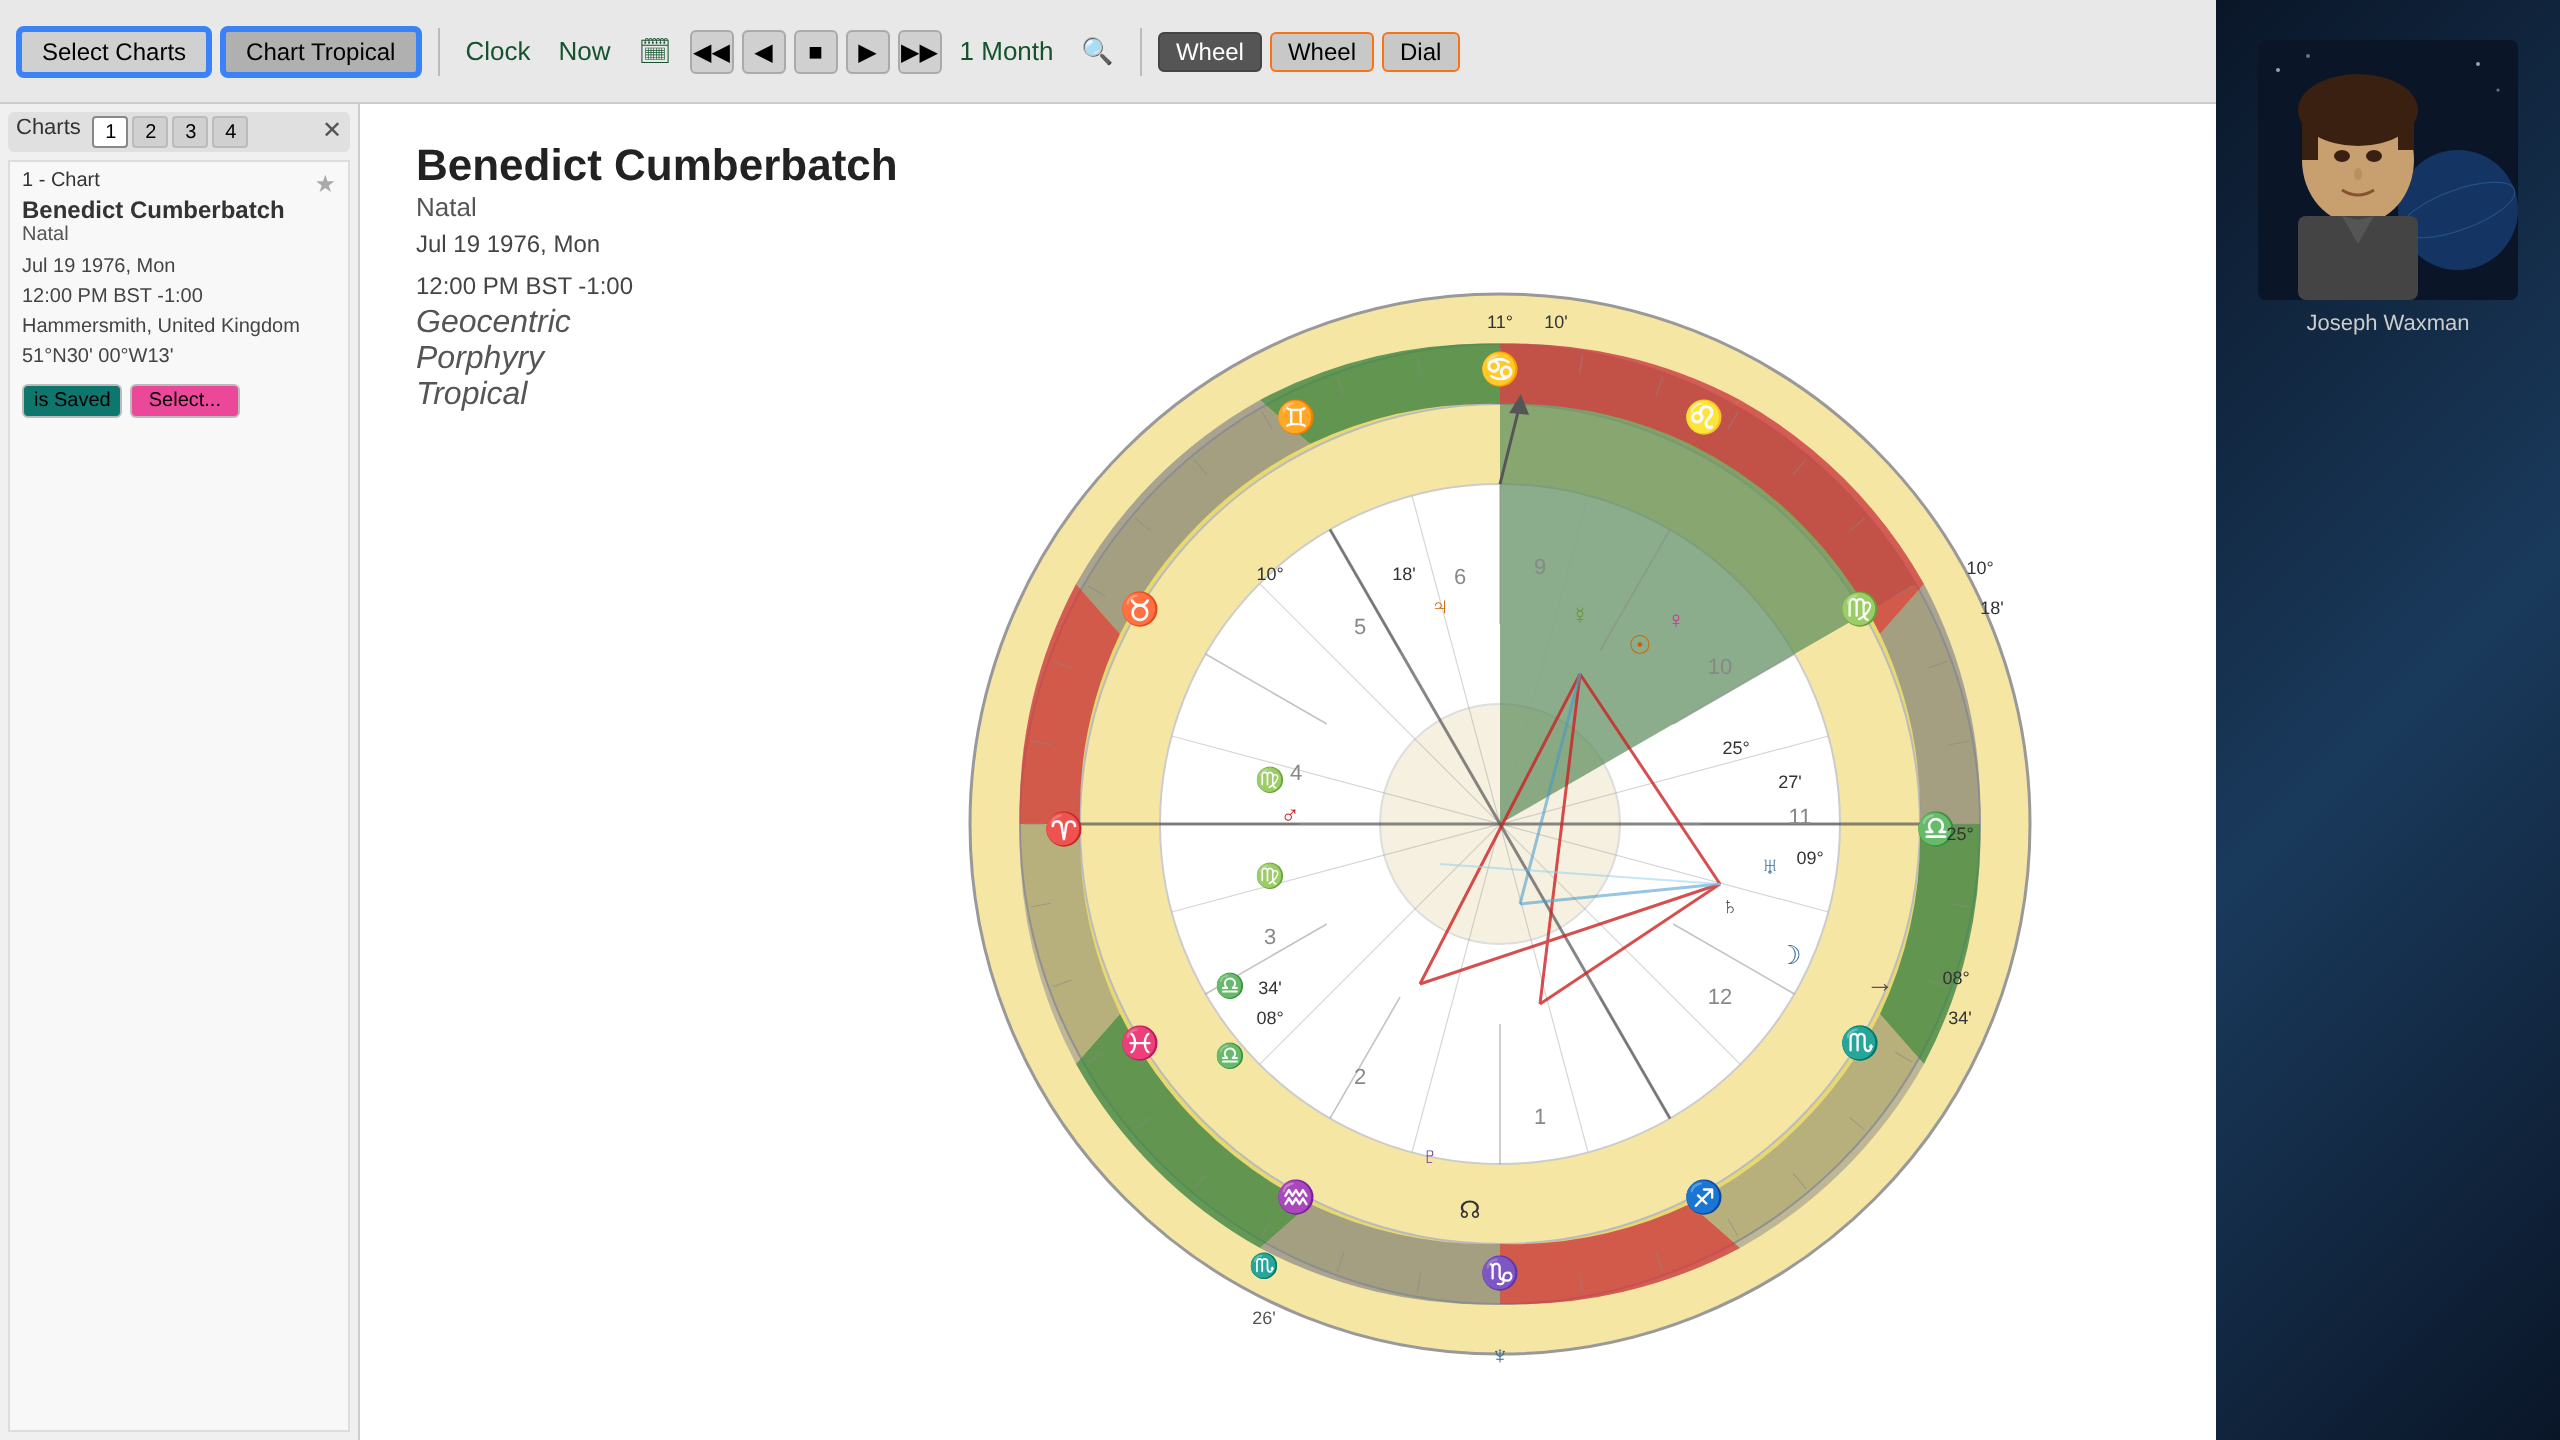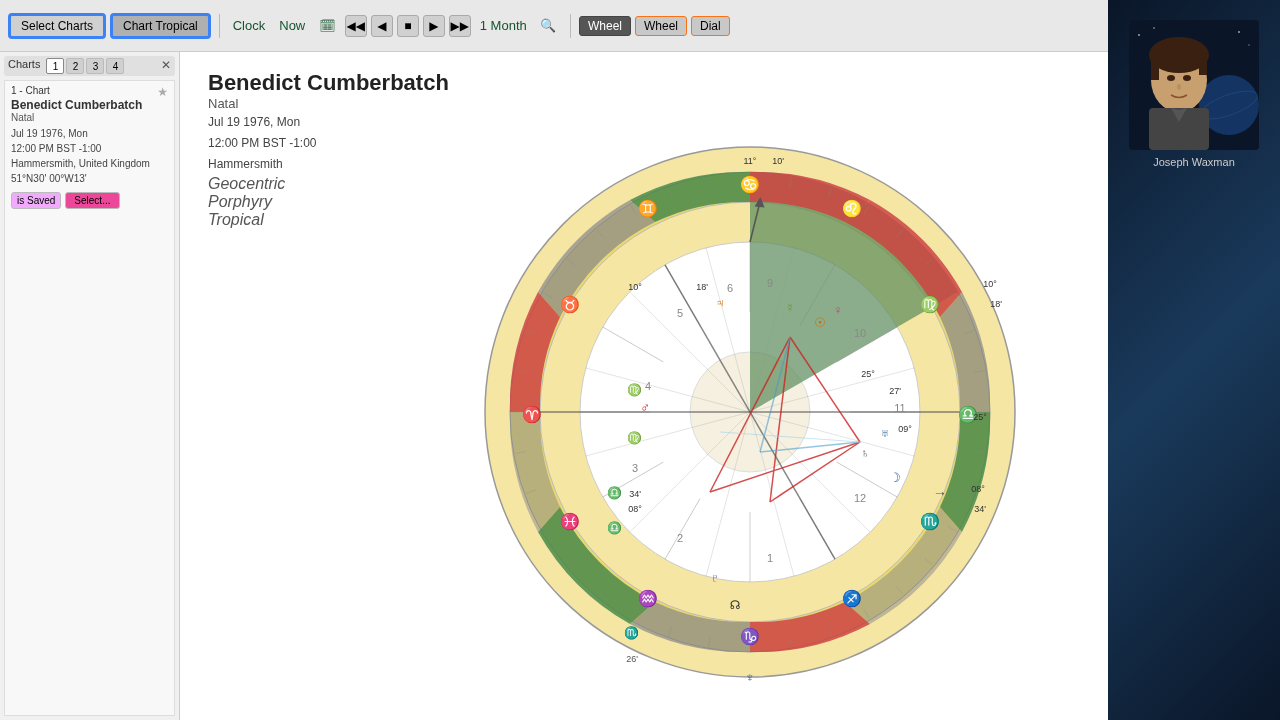--- a/index.html
+++ b/index.html
@@ -128,21 +128,21 @@
     .chart-num { font-size: 10px; color: #333; margin-bottom: 2px; }
     .chart-name { font-size: 12px; font-weight: bold; color: #333; }
     .chart-type { font-size: 10px; color: #555; margin-bottom: 3px; }
     .chart-detail { font-size: 10px; color: #444; line-height: 1.5; }
     .chart-actions {
       display: flex;
       gap: 4px;
       margin-top: 6px;
     }
     .saved-btn {
-      background: #f0abfc;
+      background: #0f766e;
       border: 1px solid #bbb;
       border-radius: 3px;
       font-size: 10px;
       padding: 2px 5px;
       cursor: pointer;
     }
     .select-btn {
       background: #ec4899;
       border: 1px solid #bbb;
       border-radius: 3px;
@@ -281,21 +281,20 @@
   </div>
 
   <div id="content">
 
     <div id="info-overlay">
       <div id="chart-title-area">
         <h1>Benedict Cumberbatch</h1>
         <div class="subtitle">Natal</div>
         <div class="details">Jul 19 1976, Mon</div>
         <div class="details">12:00 PM BST -1:00</div>
-        <div class="details">Hammersmith</div>
         <div class="geo">Geocentric</div>
         <div class="geo">Porphyry</div>
         <div class="geo">Tropical</div>
       </div>
     </div>
 
     <div id="chart-svg-container">
       <svg width="540" height="540" viewBox="0 0 540 540">
 
         <circle cx="270" cy="270" r="265" fill="#f5e6a3" stroke="#999" stroke-width="1.5"></circle>

